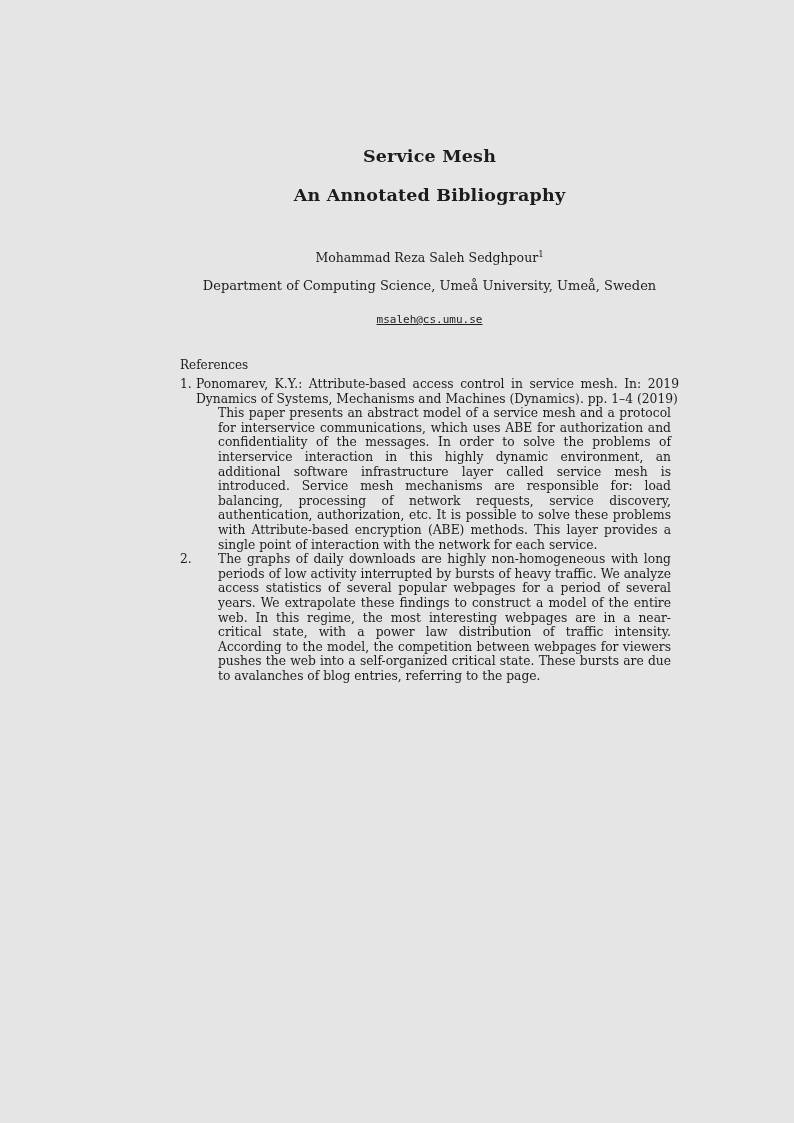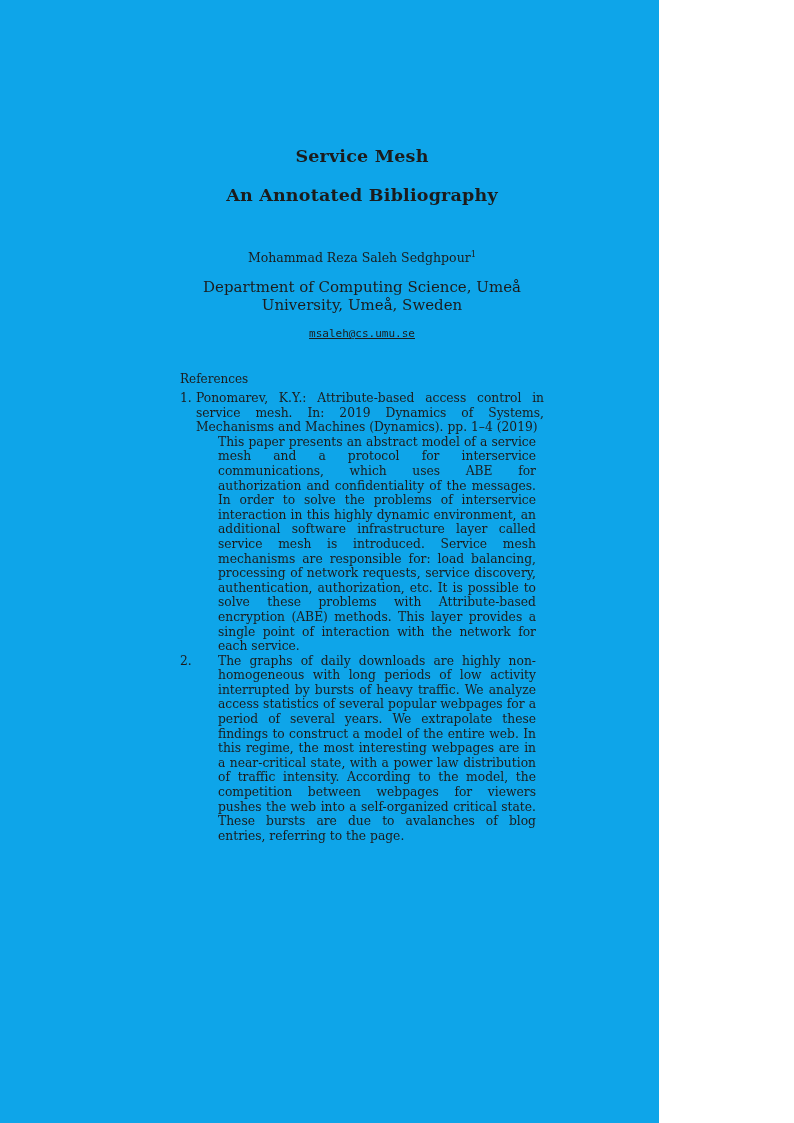--- a/index.html
+++ b/index.html
@@ -2,23 +2,23 @@
 <html><head>
 <meta charset="utf-8">
 <style>
   html, body {
     margin: 0;
     padding: 0;
     background: #ffffff;
   }
   .page {
     position: relative;
-    width: 659px;
+    width: 794px;
     height: 1123px;
-    background: #0ea5e9;
+    background: #e5e5e5;
     box-sizing: border-box;
     padding: 146px 115px 0 180px;
     font-family: "DejaVu Serif", "Liberation Serif", serif;
     color: #1c1c1c;
     overflow: hidden;
   }
   .titleblock {
     text-align: center;
     width: 100%;
   }
@@ -33,22 +33,22 @@
   }
   .author {
     font-size: 12.5px;
     margin: 12px 0 13px 0;
   }
   .author sup {
     font-size: 8.5px;
     line-height: 0;
   }
   .affiliation {
-    font-size: 15px;
-    margin: 0 0 13px 0;
+    font-size: 13px;
+    margin: 0 0 20px 0;
   }
   .email {
     font-family: "DejaVu Sans Mono", "Liberation Mono", monospace;
     font-size: 11px;
     margin: 0 0 32px 0;
     text-decoration: underline;
   }
   .refs-heading {
     font-size: 12px;
     font-weight: normal;

